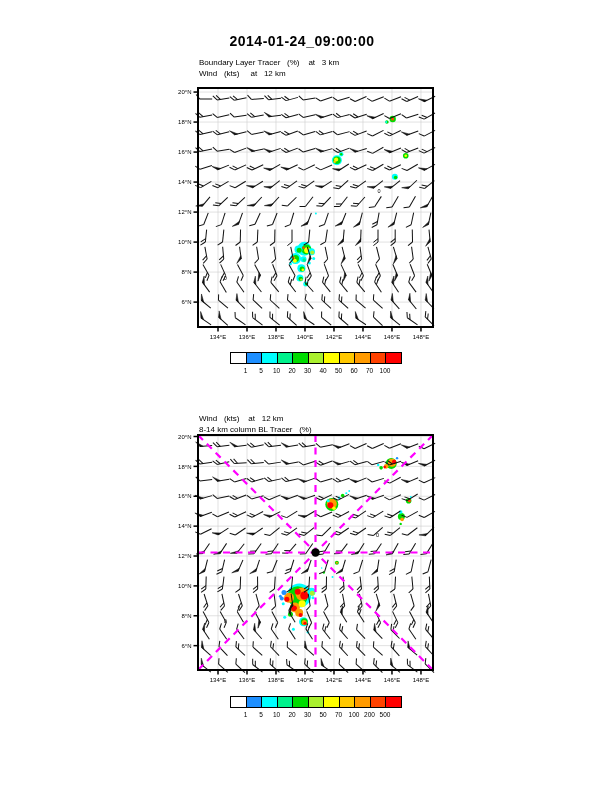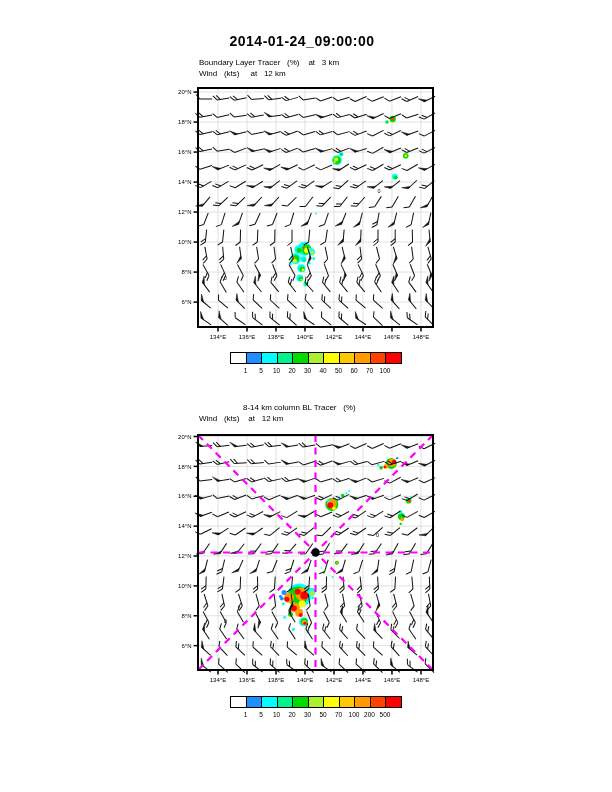--- a/index.html
+++ b/index.html
@@ -996,21 +996,21 @@
       <span class="cb-label" style="left: 276.5px; top: 367px;">10</span>
       <span class="cb-label" style="left: 292px; top: 367px;">20</span>
       <span class="cb-label" style="left: 307.5px; top: 367px;">30</span>
       <span class="cb-label" style="left: 323px; top: 367px;">40</span>
       <span class="cb-label" style="left: 338.5px; top: 367px;">50</span>
       <span class="cb-label" style="left: 354px; top: 367px;">60</span>
       <span class="cb-label" style="left: 369.5px; top: 367px;">70</span>
       <span class="cb-label" style="left: 385px; top: 367px;">100</span>
     </div>
 
-  <div class="subtitle" style="top:402px;margin-left:44px;">8-14 km column BL Tracer   (%)</div>
+  <div class="subtitle" style="top:424px;">8-14 km column BL Tracer   (%)</div>
   <div class="subtitle" style="top:413px;">Wind   (kts)    at   12 km</div>
   <svg class="panel" id="panel1" style="left:198px;top:435px;" width="235" height="235">
       <g stroke="#cccccc" stroke-width="0.6">
         <line x1="20.006169031461983" y1="0" x2="20.006169031461983" y2="235"></line>
         <line x1="49.00061690314611" y1="0" x2="49.00061690314611" y2="235"></line>
         <line x1="77.99506477483024" y1="0" x2="77.99506477483024" y2="235"></line>
         <line x1="106.98951264651437" y1="0" x2="106.98951264651437" y2="235"></line>
         <line x1="135.98396051819853" y1="0" x2="135.98396051819853" y2="235"></line>
         <line x1="164.97840838988265" y1="0" x2="164.97840838988265" y2="235"></line>
         <line x1="193.97285626156676" y1="0" x2="193.97285626156676" y2="235"></line>

